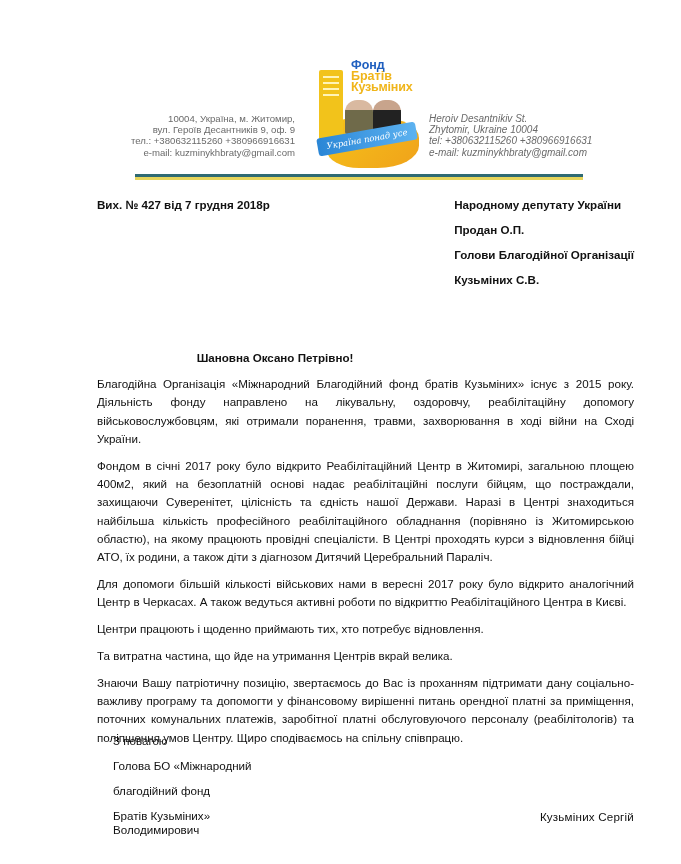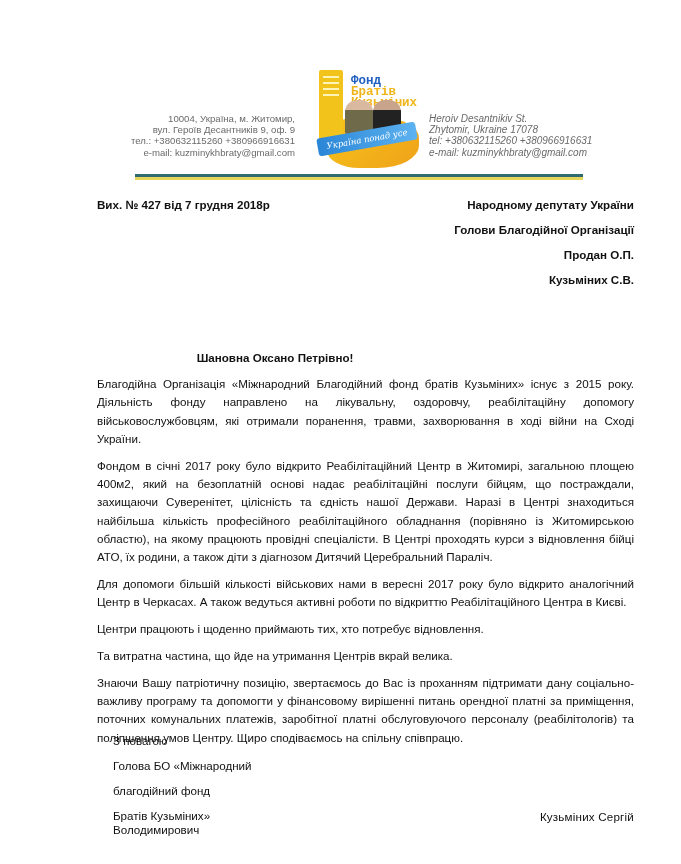--- a/index.html
+++ b/index.html
@@ -13,40 +13,40 @@
               font-size: 10px; line-height: 11.2px; color: #6a6a6a; font-style: italic; }
   .lh-line { display: block; white-space: nowrap; }
 
   .logo { position: absolute; left: 315px; top: 58px; width: 110px; height: 112px; }
   .logo-tower { position: absolute; left: 4px; top: 12px; width: 24px; height: 70px;
                 background: #f2c31b; border-radius: 2px; }
   .logo-tower::before { content: ""; position: absolute; left: 4px; top: 6px; width: 16px; height: 2px;
                 background: #fff4b8; box-shadow: 0 6px 0 #fff4b8, 0 12px 0 #fff4b8, 0 18px 0 #fff4b8; }
   .logo-map { position: absolute; left: 12px; top: 60px; width: 92px; height: 50px;
               background: linear-gradient(135deg, #f5c21a, #f0a21a); border-radius: 30% 40% 45% 35%; }
-  .logo-title { position: absolute; left: 36px; top: 18px; font-weight: bold; line-height: 11px; font-family: Liberation Mono, monospace; }
+  .logo-title { position: absolute; left: 36px; top: 2px; font-weight: bold; line-height: 11px; }
   .logo-title .t1 { color: #1f5fbf; font-size: 12.5px; display: block; }
   .logo-title .t2 { color: #f0b51a; font-size: 12.5px; display: block; }
   .logo-title .t3 { color: #f0b51a; font-size: 12.5px; display: block; letter-spacing: -0.2px; }
   .logo-people { position: absolute; left: 30px; top: 40px; width: 60px; height: 36px; }
   .person { position: absolute; bottom: 0; width: 28px; height: 34px; border-radius: 12px 12px 2px 2px; }
   .person.p1 { left: 0; background: linear-gradient(#d9b9a0 0 30%, #6f6a4a 30%); }
   .person.p2 { left: 28px; background: linear-gradient(#c8a48c 0 30%, #222 30%); }
   .logo-banner { position: absolute; left: 2px; top: 72px; width: 100px; height: 18px;
                  background: linear-gradient(90deg, #2a86d6, #5db2f0); transform: rotate(-10deg);
                  border-radius: 3px; color: #fff; font-family: "DejaVu Serif", serif; font-style: italic;
                  font-size: 8.5px; line-height: 18px; text-align: center; }
 
   .header-rule { position: absolute; left: 135px; width: 448px; top: 174px; height: 3px; background: #2f6a73; }
   .header-rule2 { position: absolute; left: 135px; width: 448px; top: 177px; height: 3px; background: #e6d45a; }
 
   
   .b { font-weight: bold; }
   .ref { position: absolute; left: 97px; top: 198px; font-size: 11.6px; text-align: center; }
-  .addr { position: absolute; right: 47px; top: 198px; text-align: right; font-size: 11.6px; }
+  .addr { position: absolute; right: 47px; top: 198px; text-align: left; font-size: 11.6px; }
   .addr div { height: 25px; line-height: 14px; white-space: nowrap; }
 
   .salut { position: absolute; left: 0; width: 550px; top: 351px; text-align: center; font-size: 11.6px; }
 
   .body { position: absolute; left: 97px; width: 537px; top: 375px; font-size: 11.6px; line-height: 18.3px; }
   .body p { margin: 0 0 8.5px 0; text-align: justify; }
   .body p.last-line-ok { text-align: left; }
 
   .sig { position: absolute; left: 97px; top: 734px; font-size: 11.6px; }
   .sig div { line-height: 14px; margin-left: 16px; }
@@ -73,34 +73,34 @@
   </div>
   <div class="logo-people">
     <div class="person p1"></div>
     <div class="person p2"></div>
   </div>
   <div class="logo-banner">Україна понад усе</div>
 </div>
 
 <div class="lh-right">
   <span class="lh-line">Heroiv Desantnikiv St.</span>
-  <span class="lh-line">Zhytomir, Ukraine 17078</span>
+  <span class="lh-line">Zhytomir, Ukraine 10004</span>
   <span class="lh-line">tel: +380632115260  +380966916631</span>
   <span class="lh-line">e-mail: kuzminykhbraty@gmail.com</span>
 </div>
 
 <div class="header-rule"></div>
 <div class="header-rule2"></div>
 
 <div class="ref b">Вих. № 427 від 7 грудня 2018р</div>
 
 <div class="addr b">
   <div>Народному депутату України</div>
+  <div>Продан О.П.</div>
   <div>Голови Благодійної Організації</div>
-  <div>Продан О.П.</div>
   <div>Кузьміних С.В.</div>
 </div>
 
 <div class="salut b">Шановна Оксано Петрівно!</div>
 
 <div class="body">
   <p>Благодійна Організація «Міжнародний Благодійний фонд братів Кузьміних» існує з 2015 року. Діяльність фонду направлено на лікувальну, оздоровчу, реабілітаційну допомогу військовослужбовцям, які отримали поранення, травми, захворювання в ході війни на Сході України.</p>
   <p>Фондом в січні 2017 року було відкрито Реабілітаційний Центр в Житомирі, загальною площею 400м2, який на безоплатній основі надає реабілітаційні послуги бійцям, що постраждали, захищаючи Суверенітет, цілісність та єдність нашої Держави. Наразі в Центрі знаходиться найбільша кількість професійного реабілітаційного обладнання (порівняно із Житомирською областю), на якому працюють провідні спеціалісти. В Центрі проходять курси з відновлення бійці АТО, їх родини, а також діти з діагнозом Дитячий Церебральний Параліч.</p>
   <p>Для допомоги більшій кількості військових нами в вересні 2017 року було відкрито аналогічний Центр в Черкасах. А також ведуться активні роботи по відкриттю Реабілітаційного Центра в Києві.</p>
   <p class="last-line-ok">Центри працюють і щоденно приймають тих, хто потребує відновлення.</p>

